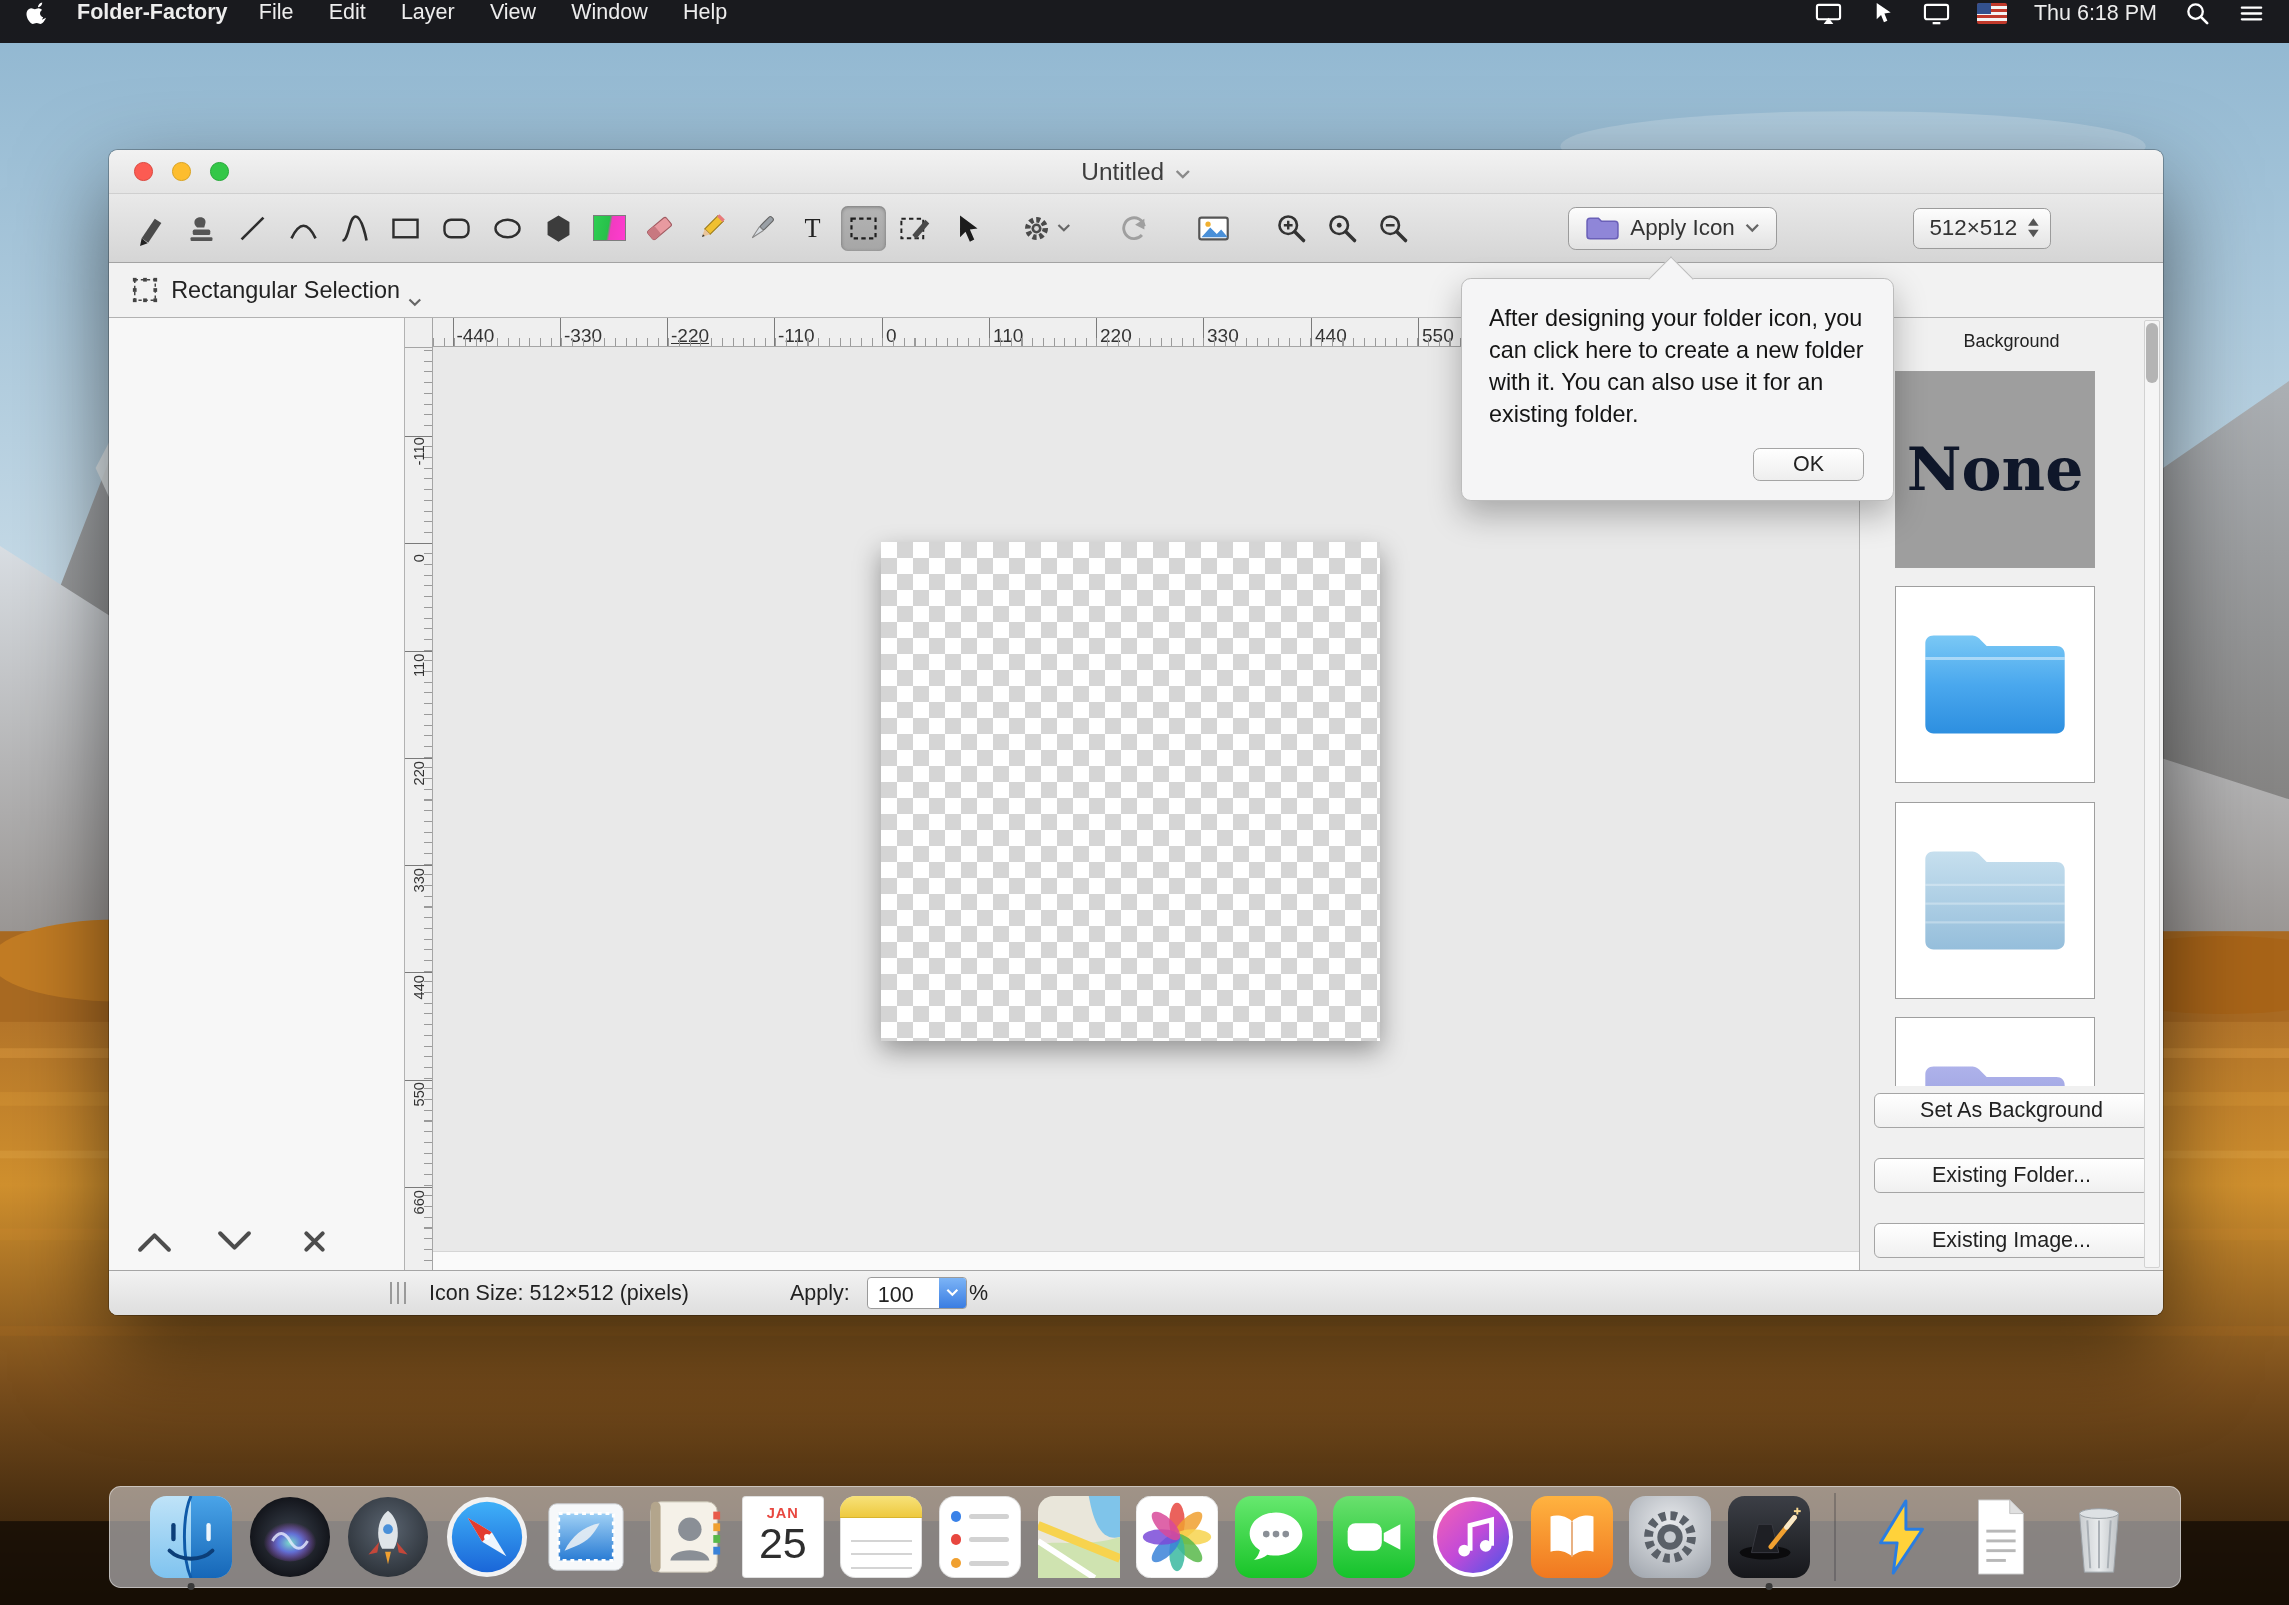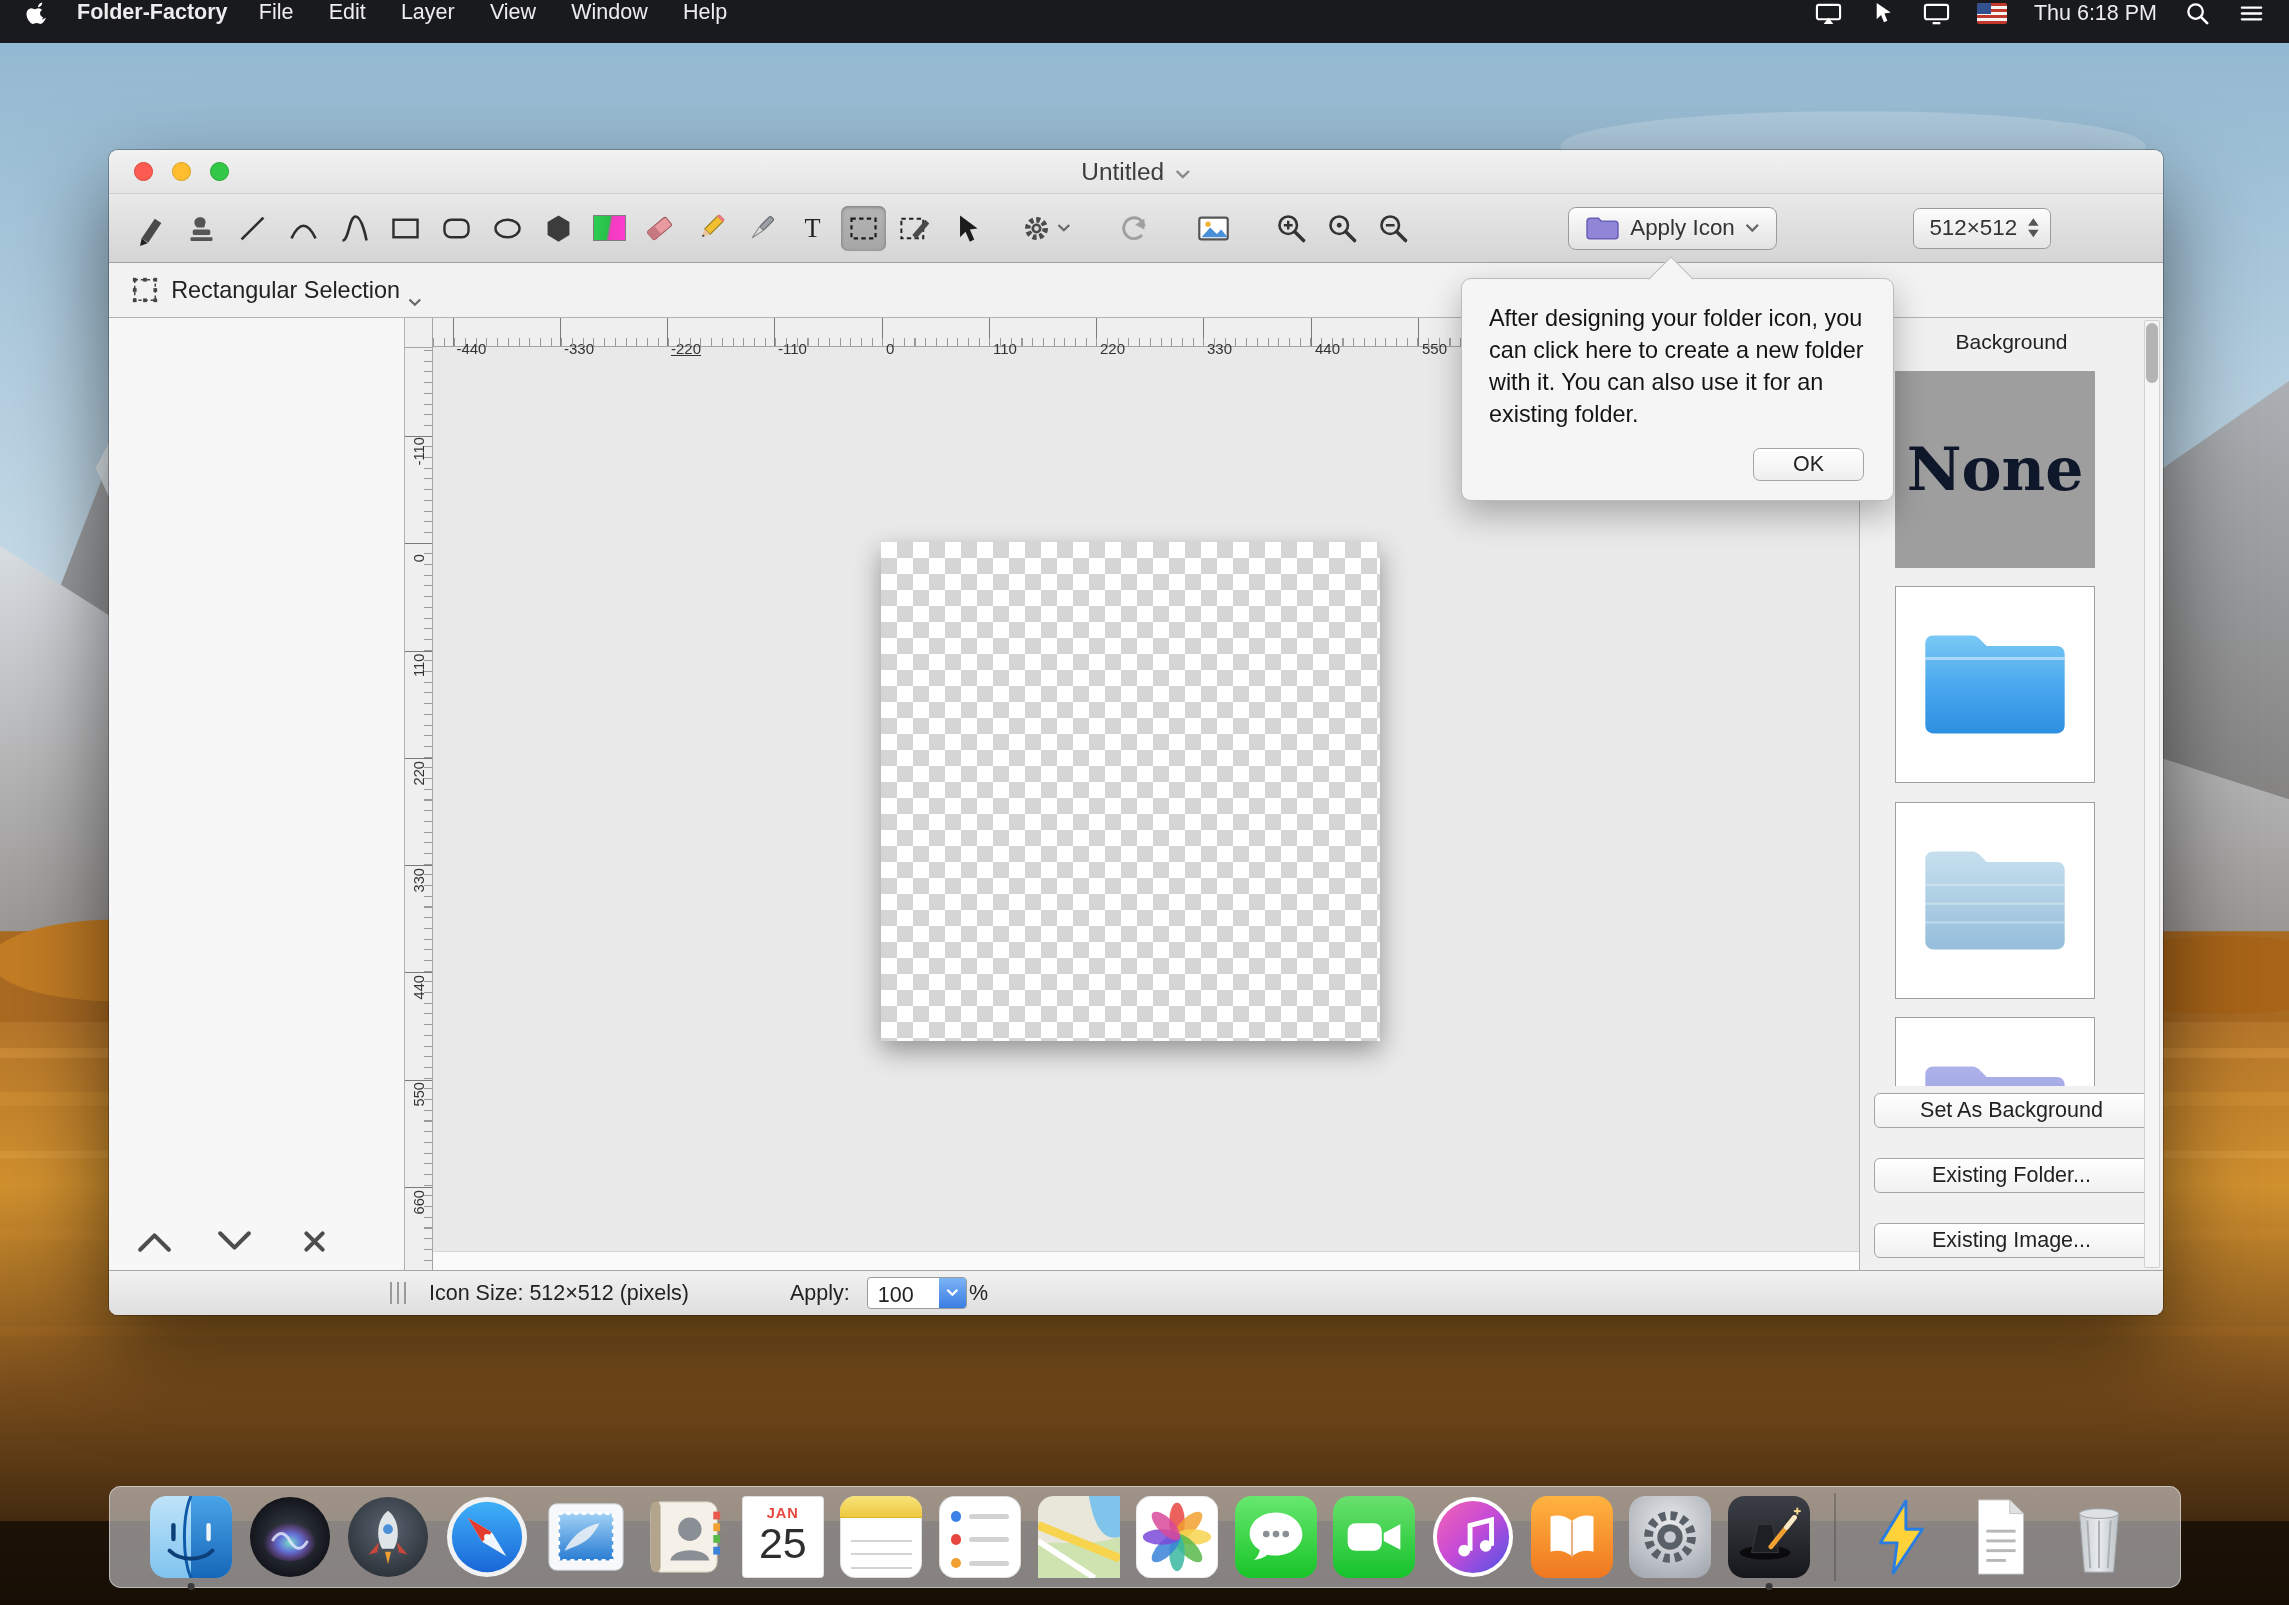--- a/index.html
+++ b/index.html
@@ -64,27 +64,27 @@
 
 .v-ruler{width:28px;flex:0 0 auto;background:#efefef;border-right:1px solid #a5a5a5;position:relative;color:#333;overflow:hidden}
 .v-ruler::before{content:"";position:absolute;top:0;left:0;right:0;height:29px;background:#efefef;border-bottom:1px solid #a5a5a5;z-index:2}
 .v-ruler::after{content:"";position:absolute;top:0;bottom:0;right:0;width:7.8px;background-image:repeating-linear-gradient(180deg,#9a9a9a 0 1px,transparent 1px 10.7px)}
 .v-label{position:absolute;width:43px;height:14.6px;left:-7.8px;text-align:center;font-size:14.6px;transform:rotate(-90deg);z-index:1}
 .v-major{position:absolute;left:0;right:0;height:1px;background:#7a7a7a;z-index:1}
 
 .canvas-area{flex:1 1 auto;position:relative;background:#e9e9e9;overflow:hidden}
 .h-ruler{position:absolute;top:0;left:0;right:0;height:29px;background:#efefef;border-bottom:1px solid #a5a5a5;color:#333;z-index:2}
 .h-ruler::after{content:"";position:absolute;left:0;right:0;bottom:0;height:7.8px;background-image:repeating-linear-gradient(90deg,#9a9a9a 0 1px,transparent 1px 10.7px)}
-.h-label{position:absolute;top:22px;font-size:15px}
+.h-label{position:absolute;top:7px;font-size:19px}
 .h-major{position:absolute;top:0;bottom:0;width:1px;background:#7a7a7a}
 .canvas-board{position:absolute;left:448px;top:224px;width:499px;height:499px;background-image:conic-gradient(#d5d5d5 0 25%,#ffffff 0 50%,#d5d5d5 0 75%,#ffffff 0);background-size:32px 32px;box-shadow:0 9.8px 25px rgba(0,0,0,.38);z-index:1}
 .canvas-hscroll{position:absolute;left:0;right:0;bottom:0;height:19.5px;background:#fafafa;border-top:1px solid #d5d5d5;z-index:2}
 
 .right-panel{width:304px;flex:0 0 auto;background:#f0f0f0;border-left:1px solid #b2b2b2;display:flex;flex-direction:column;position:relative}
-.bg-header{height:47px;flex:0 0 auto;display:flex;align-items:center;justify-content:center;font-size:21px;color:#222}
+.bg-header{height:47px;flex:0 0 auto;display:flex;align-items:center;justify-content:center;font-size:18px;color:#222}
 .bg-list{flex:1 1 auto;position:relative;overflow:hidden;padding:5.9px 0 0 35px;display:flex;flex-direction:column;gap:18.5px}
 .bg-item{width:200px;height:197px;flex:0 0 auto;border:1px solid #9f9f9f;background:#fff;display:flex;align-items:center;justify-content:center}
 .bg-item.none{background:#9e9e9e}
 .none-text{font-family:"DejaVu Serif",serif;font-weight:bold;font-size:60px;color:#0f172a}
 .bg-item svg{width:156px;height:123px}
 .bg-scroll{position:absolute;right:2.9px;top:2px;bottom:2px;width:16.6px;background:#f5f5f5;border:1px solid #d2d2d2;border-radius:2px}
 .bg-thumb{position:absolute;top:2px;left:1px;width:12.7px;height:60px;background:#b4b4b4;border-radius:6.8px}
 .bg-buttons{flex:0 0 auto;padding:7.8px 11.7px 11.7px;display:flex;flex-direction:column;gap:30px;align-items:center}
 .bg-btn{width:275px;height:35px;background:linear-gradient(#ffffff,#f0f0f0);border:1px solid #a5a5a5;border-radius:5.9px;font-size:21.5px;color:#222;display:flex;align-items:center;justify-content:center}
 

